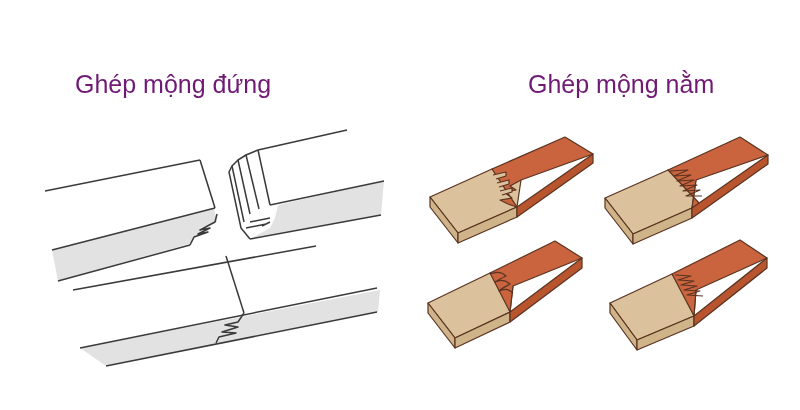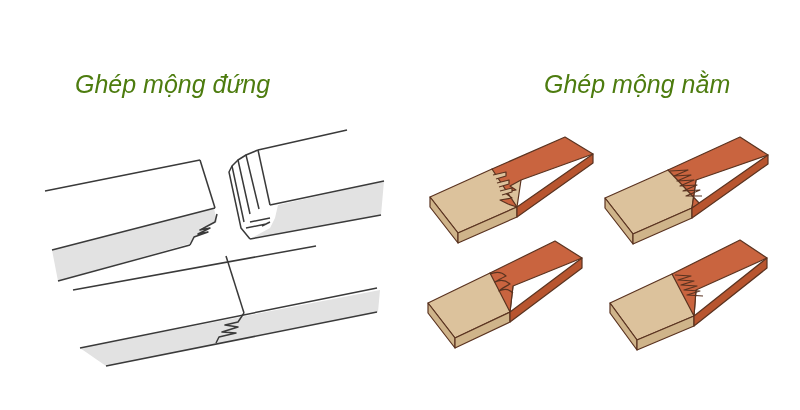--- a/index.html
+++ b/index.html
@@ -1,22 +1,22 @@
 <!DOCTYPE html>
 <html><head>
   <meta charset="utf-8">
   <style>
     html, body { margin: 0; padding: 0; background: #ffffff; }
     body { width: 800px; height: 410px; position: relative; overflow: hidden; font-family: "Liberation Sans", sans-serif; }
     .title {
-      position: absolute; font-style: italic; font-size: 25px; color: #4d7c0f;
+      position: absolute; font-size: 25px; color: #701a75;
       font-family: "Liberation Sans", sans-serif; white-space: nowrap;
     }
     #title-left { left: 75px; top: 70px; }
-    #title-right { left: 544px; top: 70px; }
+    #title-right { left: 528px; top: 70px; }
     svg { position: absolute; left: 0; top: 0; }
   </style>
 </head>
 <body>
 
 <div id="title-left" class="title">Ghép mộng đứng</div>
 <div id="title-right" class="title">Ghép mộng nằm</div>
 
 <svg width="800" height="410" viewBox="0 0 800 410">
 

